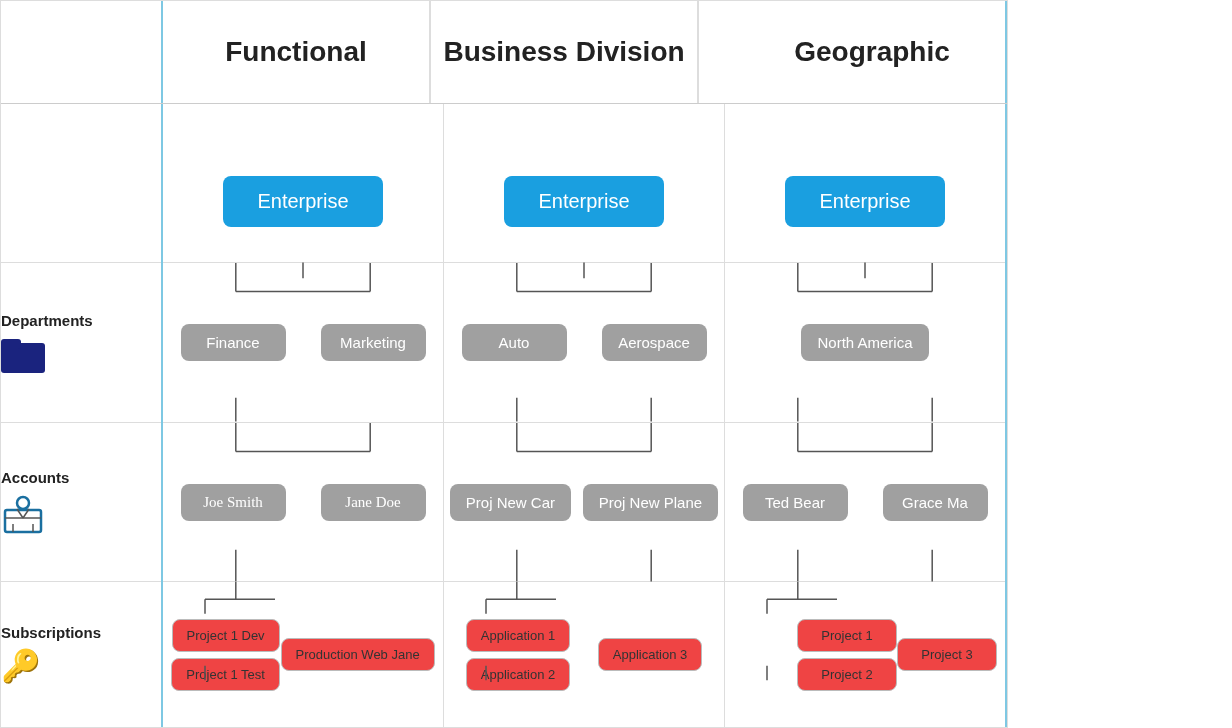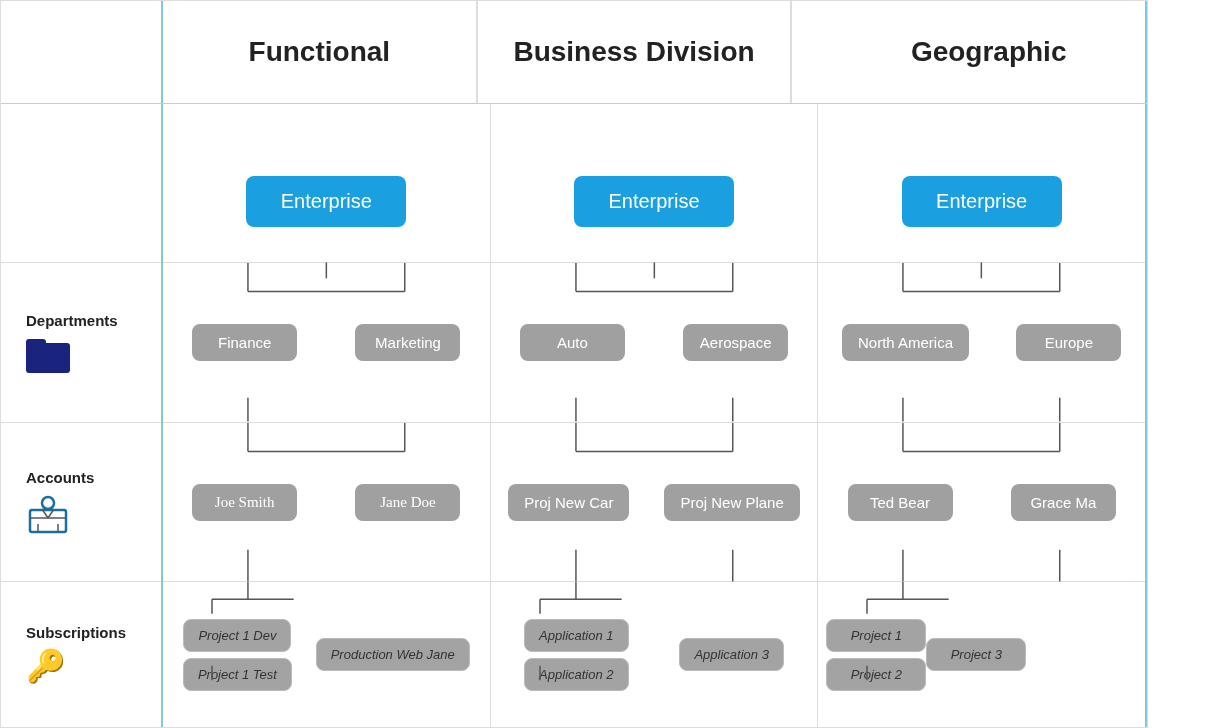--- a/index.html
+++ b/index.html
@@ -49,21 +49,21 @@
       width: 160px;
       flex-shrink: 0;
       display: flex;
       flex-direction: column;
     }
     .label-cell {
       display: flex;
       flex-direction: column;
       align-items: flex-start;
       justify-content: center;
-      padding: 10px 25px;
+      padding: 10px 0;
       border-bottom: 1px solid #ddd;
       text-align: right;
     }
     .label-cell:last-child { border-bottom: none; }
     .label-text {
       font-size: 15px;
       font-weight: bold;
       color: #222;
       margin-bottom: 6px;
     }
@@ -99,30 +99,29 @@
       background: #a0a0a0;
       color: #fff;
       border-radius: 8px;
       padding: 10px 16px;
       font-size: 15px;
       font-weight: 400;
       min-width: 105px;
       text-align: center;
     }
     .node-light {
-      background: #a3a3a3;
+      background: #ef4444;
       color: #333;
       border-radius: 8px;
       padding: 8px 14px;
       font-size: 13px;
       font-weight: 400;
       min-width: 100px;
       text-align: center;
       border: 1px solid #bbb;
-      font-style: italic;
     }
 
     
     .connector-svg {
       position: absolute;
       top: 0; left: 0;
       width: 100%; height: 100%;
       pointer-events: none;
       overflow: visible;
     }
@@ -160,21 +159,21 @@
       display: flex;
       flex-direction: column;
       gap: 6px;
       align-items: center;
       justify-content: center;
     }
   </style>
 </head>
 <body>
 
-<div style="display:flex; flex-direction:column; width:1148px; height:728px; background:#fff; border: 1px solid #ddd;">
+<div style="display:flex; flex-direction:column; width:1008px; height:728px; background:#fff; border: 1px solid #ddd;">
 
   <div class="header-row">
     <div class="header-label-col"></div>
 
     <div class="header-section" style="border-left:2px solid #7ec8e3; border-right:1px solid #ddd;">
       <span class="header-title">Functional</span>
     </div>
 
     <div class="header-section" style="border-left:1px solid #ddd; border-right:1px solid #ddd;">
       <span class="header-title">Business Division</span>
@@ -356,40 +355,39 @@
         <div class="diagram-row row-departments">
           <div class="nodes-double" style="position:relative;">
             <svg class="connector-svg">
               <line x1="26%" y1="0" x2="26%" y2="18%"></line>
               <line x1="74%" y1="0" x2="74%" y2="18%"></line>
               <line x1="26%" y1="18%" x2="74%" y2="18%"></line>
               <line x1="26%" y1="85%" x2="26%" y2="100%"></line>
               <line x1="74%" y1="85%" x2="74%" y2="100%"></line>
             </svg>
             <div class="node-gray" style="min-width:100px;">North America</div>
-            <div class="node-gray">Europe</div>
           </div>
         </div>
 
         <div class="diagram-row row-accounts">
           <div class="nodes-double" style="position:relative;">
             <svg class="connector-svg">
               <line x1="26%" y1="0" x2="26%" y2="18%"></line>
               <line x1="74%" y1="0" x2="74%" y2="18%"></line>
               <line x1="26%" y1="18%" x2="74%" y2="18%"></line>
               <line x1="26%" y1="80%" x2="26%" y2="100%"></line>
               <line x1="74%" y1="80%" x2="74%" y2="100%"></line>
             </svg>
             <div class="node-gray">Ted Bear</div>
             <div class="node-gray">Grace Ma</div>
           </div>
         </div>
 
         <div class="diagram-row row-subscriptions">
-          <div style="display:flex; width:100%; height:100%; align-items:center; justify-content:flex-start; position:relative; padding:8px;">
+          <div style="display:flex; width:100%; height:100%; align-items:center; justify-content:flex-end; position:relative; padding:8px;">
             <svg class="connector-svg">
               <line x1="26%" y1="0" x2="26%" y2="12%"></line>
               <line x1="15%" y1="12%" x2="40%" y2="12%"></line>
               <line x1="15%" y1="12%" x2="15%" y2="22%"></line>
               <line x1="15%" y1="58%" x2="15%" y2="68%"></line>
             </svg>
             <div class="nodes-left">
               <div class="node-light">Project 1</div>
               <div class="node-light">Project 2</div>
             </div>

